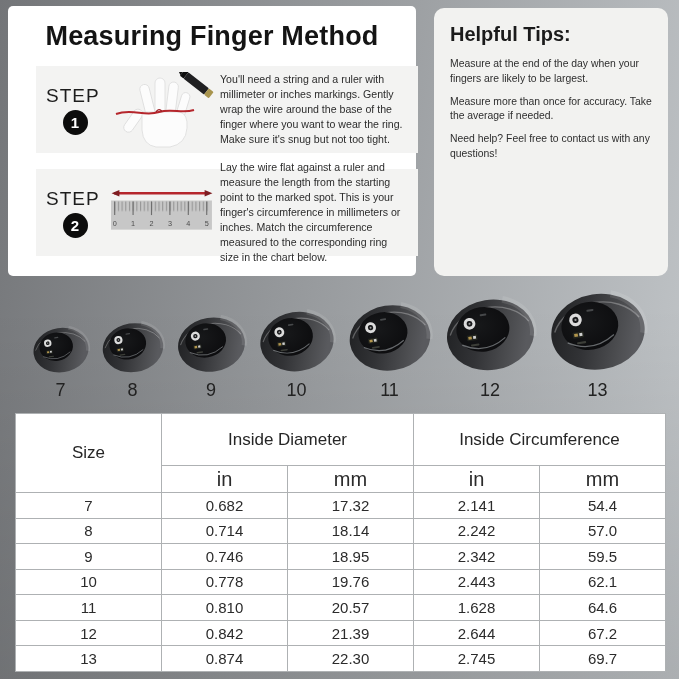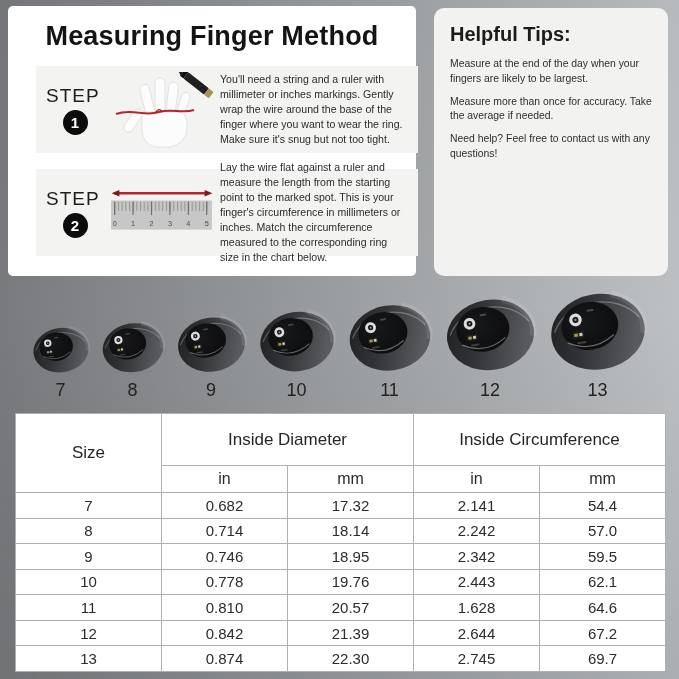--- a/index.html
+++ b/index.html
@@ -65,21 +65,21 @@
     border-collapse:collapse; background:#ffffff; table-layout:fixed;
     border:1.5px solid #8e9194;
   }
   .size-table td {
     border:1px solid #aeb1b3; text-align:center; vertical-align:middle;
     color:#2b2b2b; font-size:15px;
   }
   .size-table tr.h1 { height:52px; }
   .size-table tr.h2 { height:27px; }
   .size-table tr.h1 td, .size-table td.size-head { font-size:17px; color:#262626; }
-  .size-table tr.h2 td { font-size:16px;margin-top:26px; }
+  .size-table tr.h2 td { font-size:20px;margin-top:26px; }
 </style>
 </head>
 <body>
 
 <div class="canvas">
 
   <svg width="0" height="0" style="position:absolute" aria-hidden="true">
     <defs>
       <linearGradient id="bandGrad" x1="0" y1="0" x2="1" y2="0.25">
         <stop offset="0" stop-color="#1e1f21"></stop>

